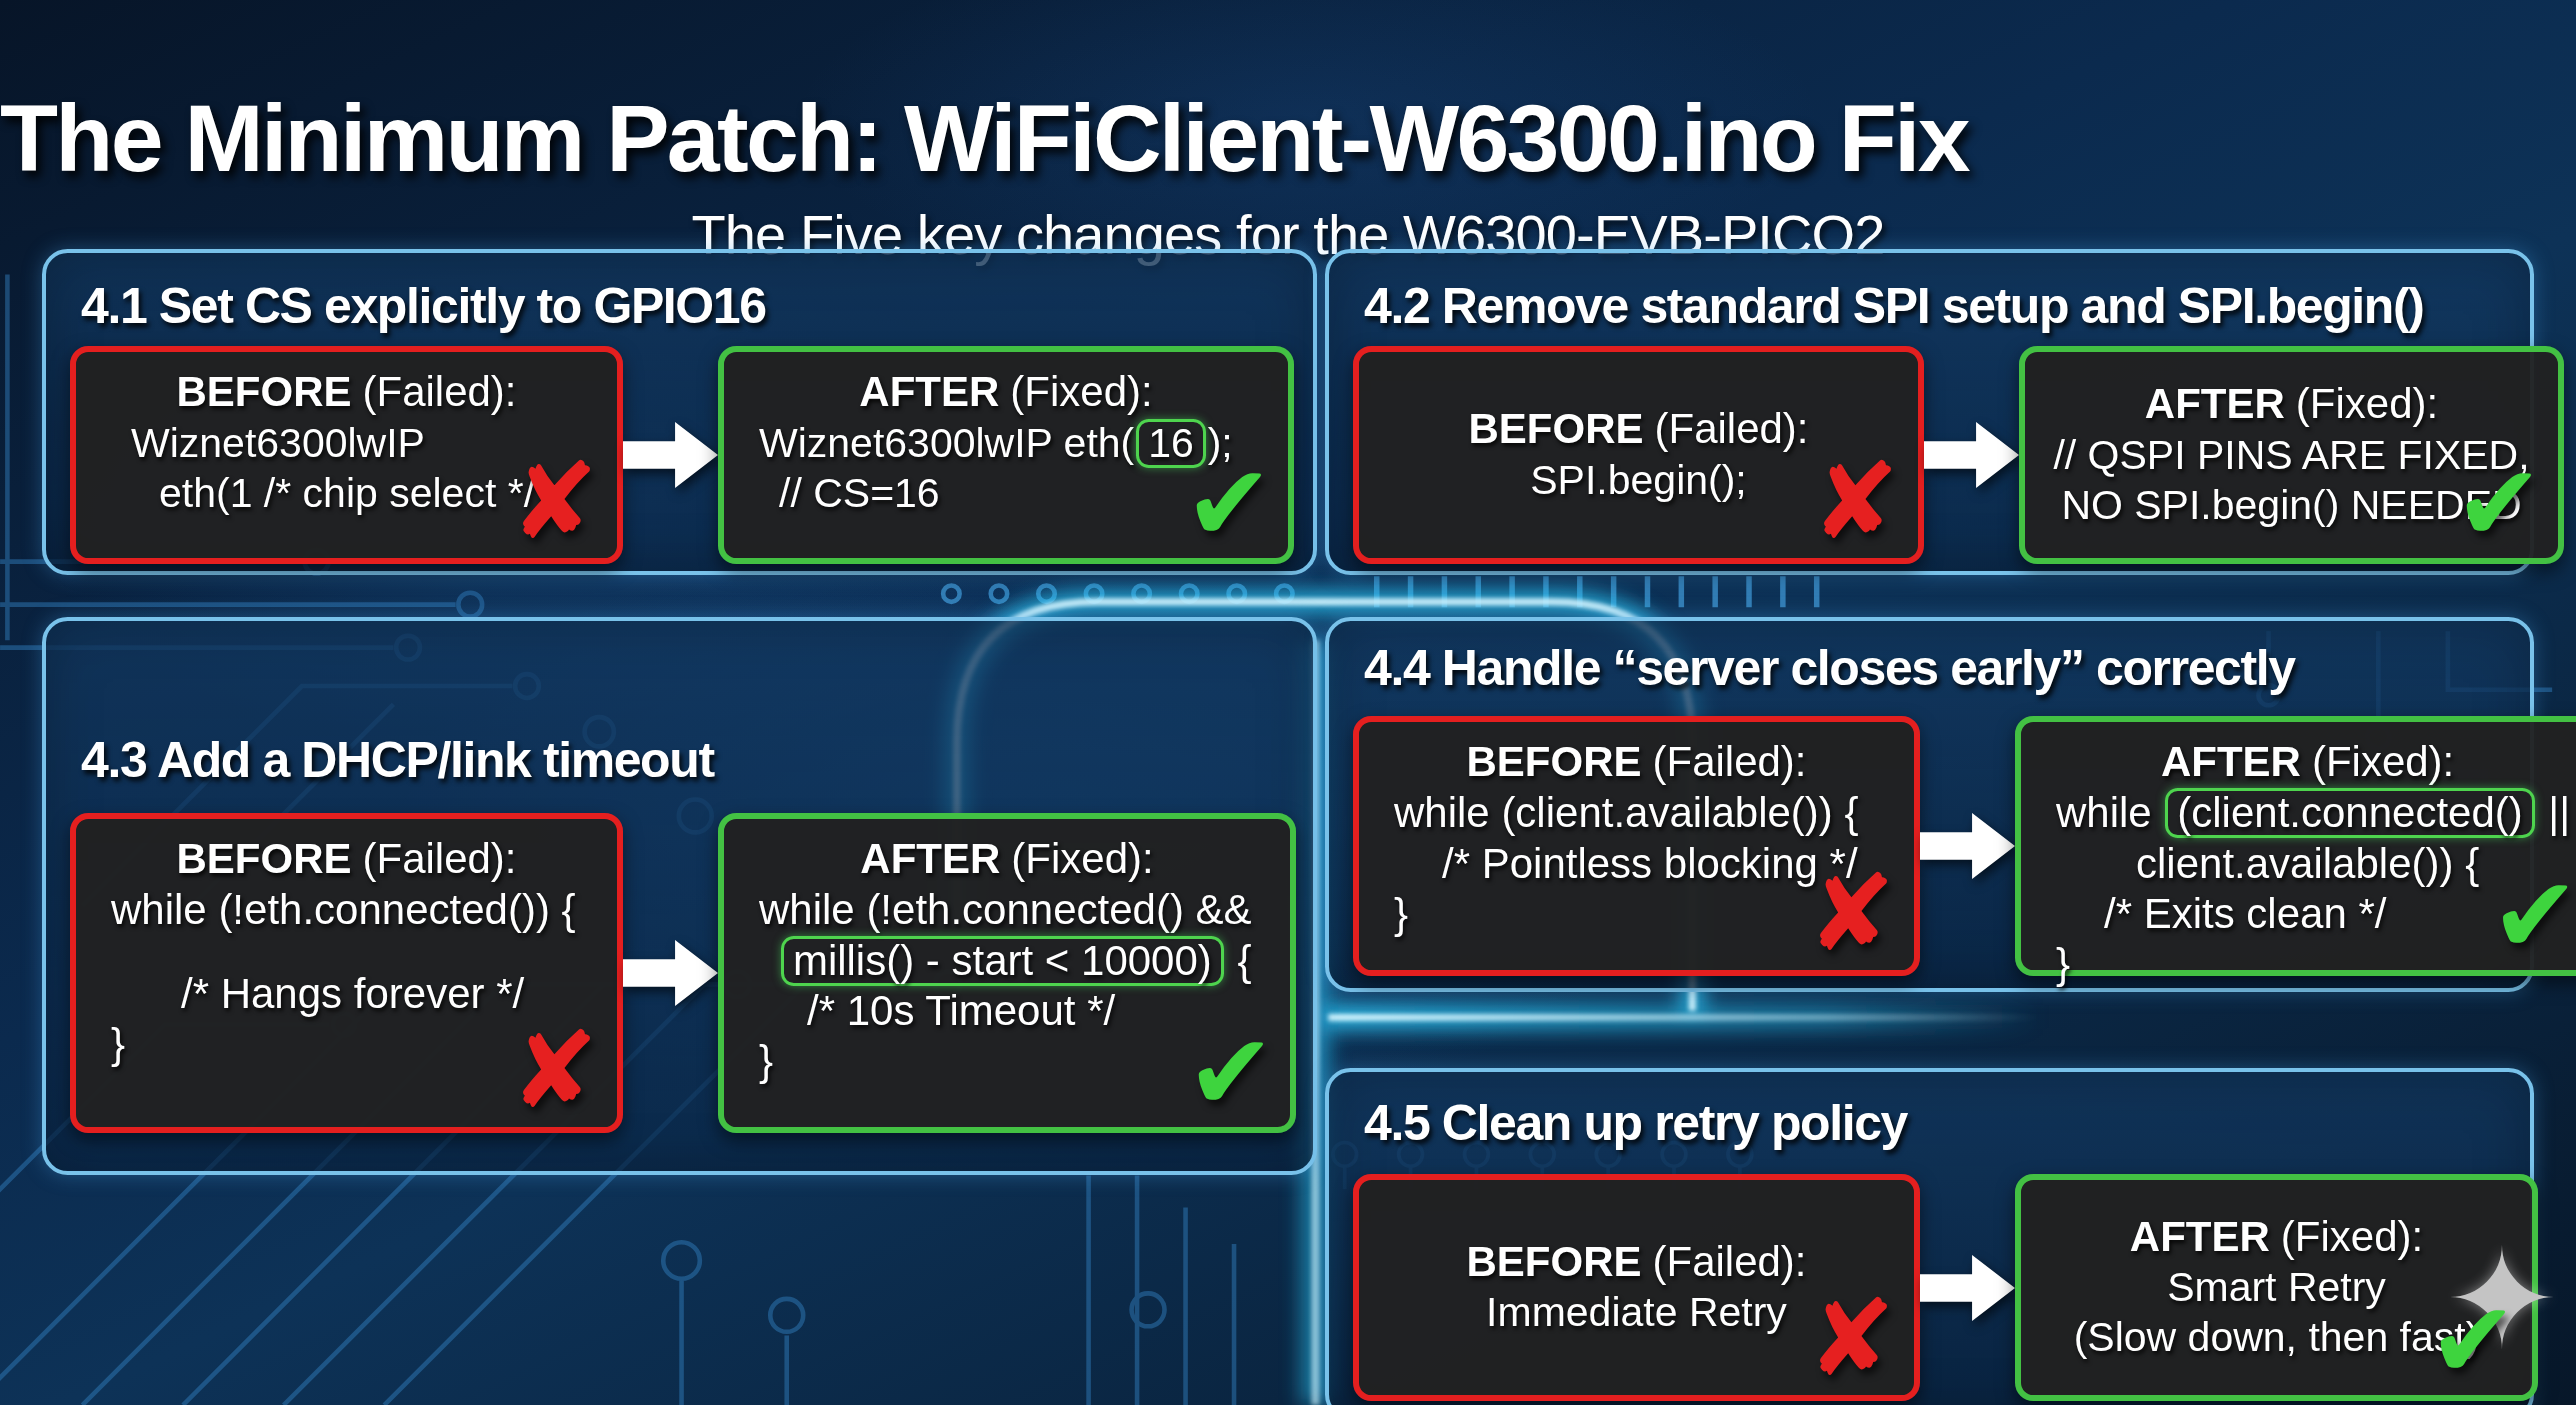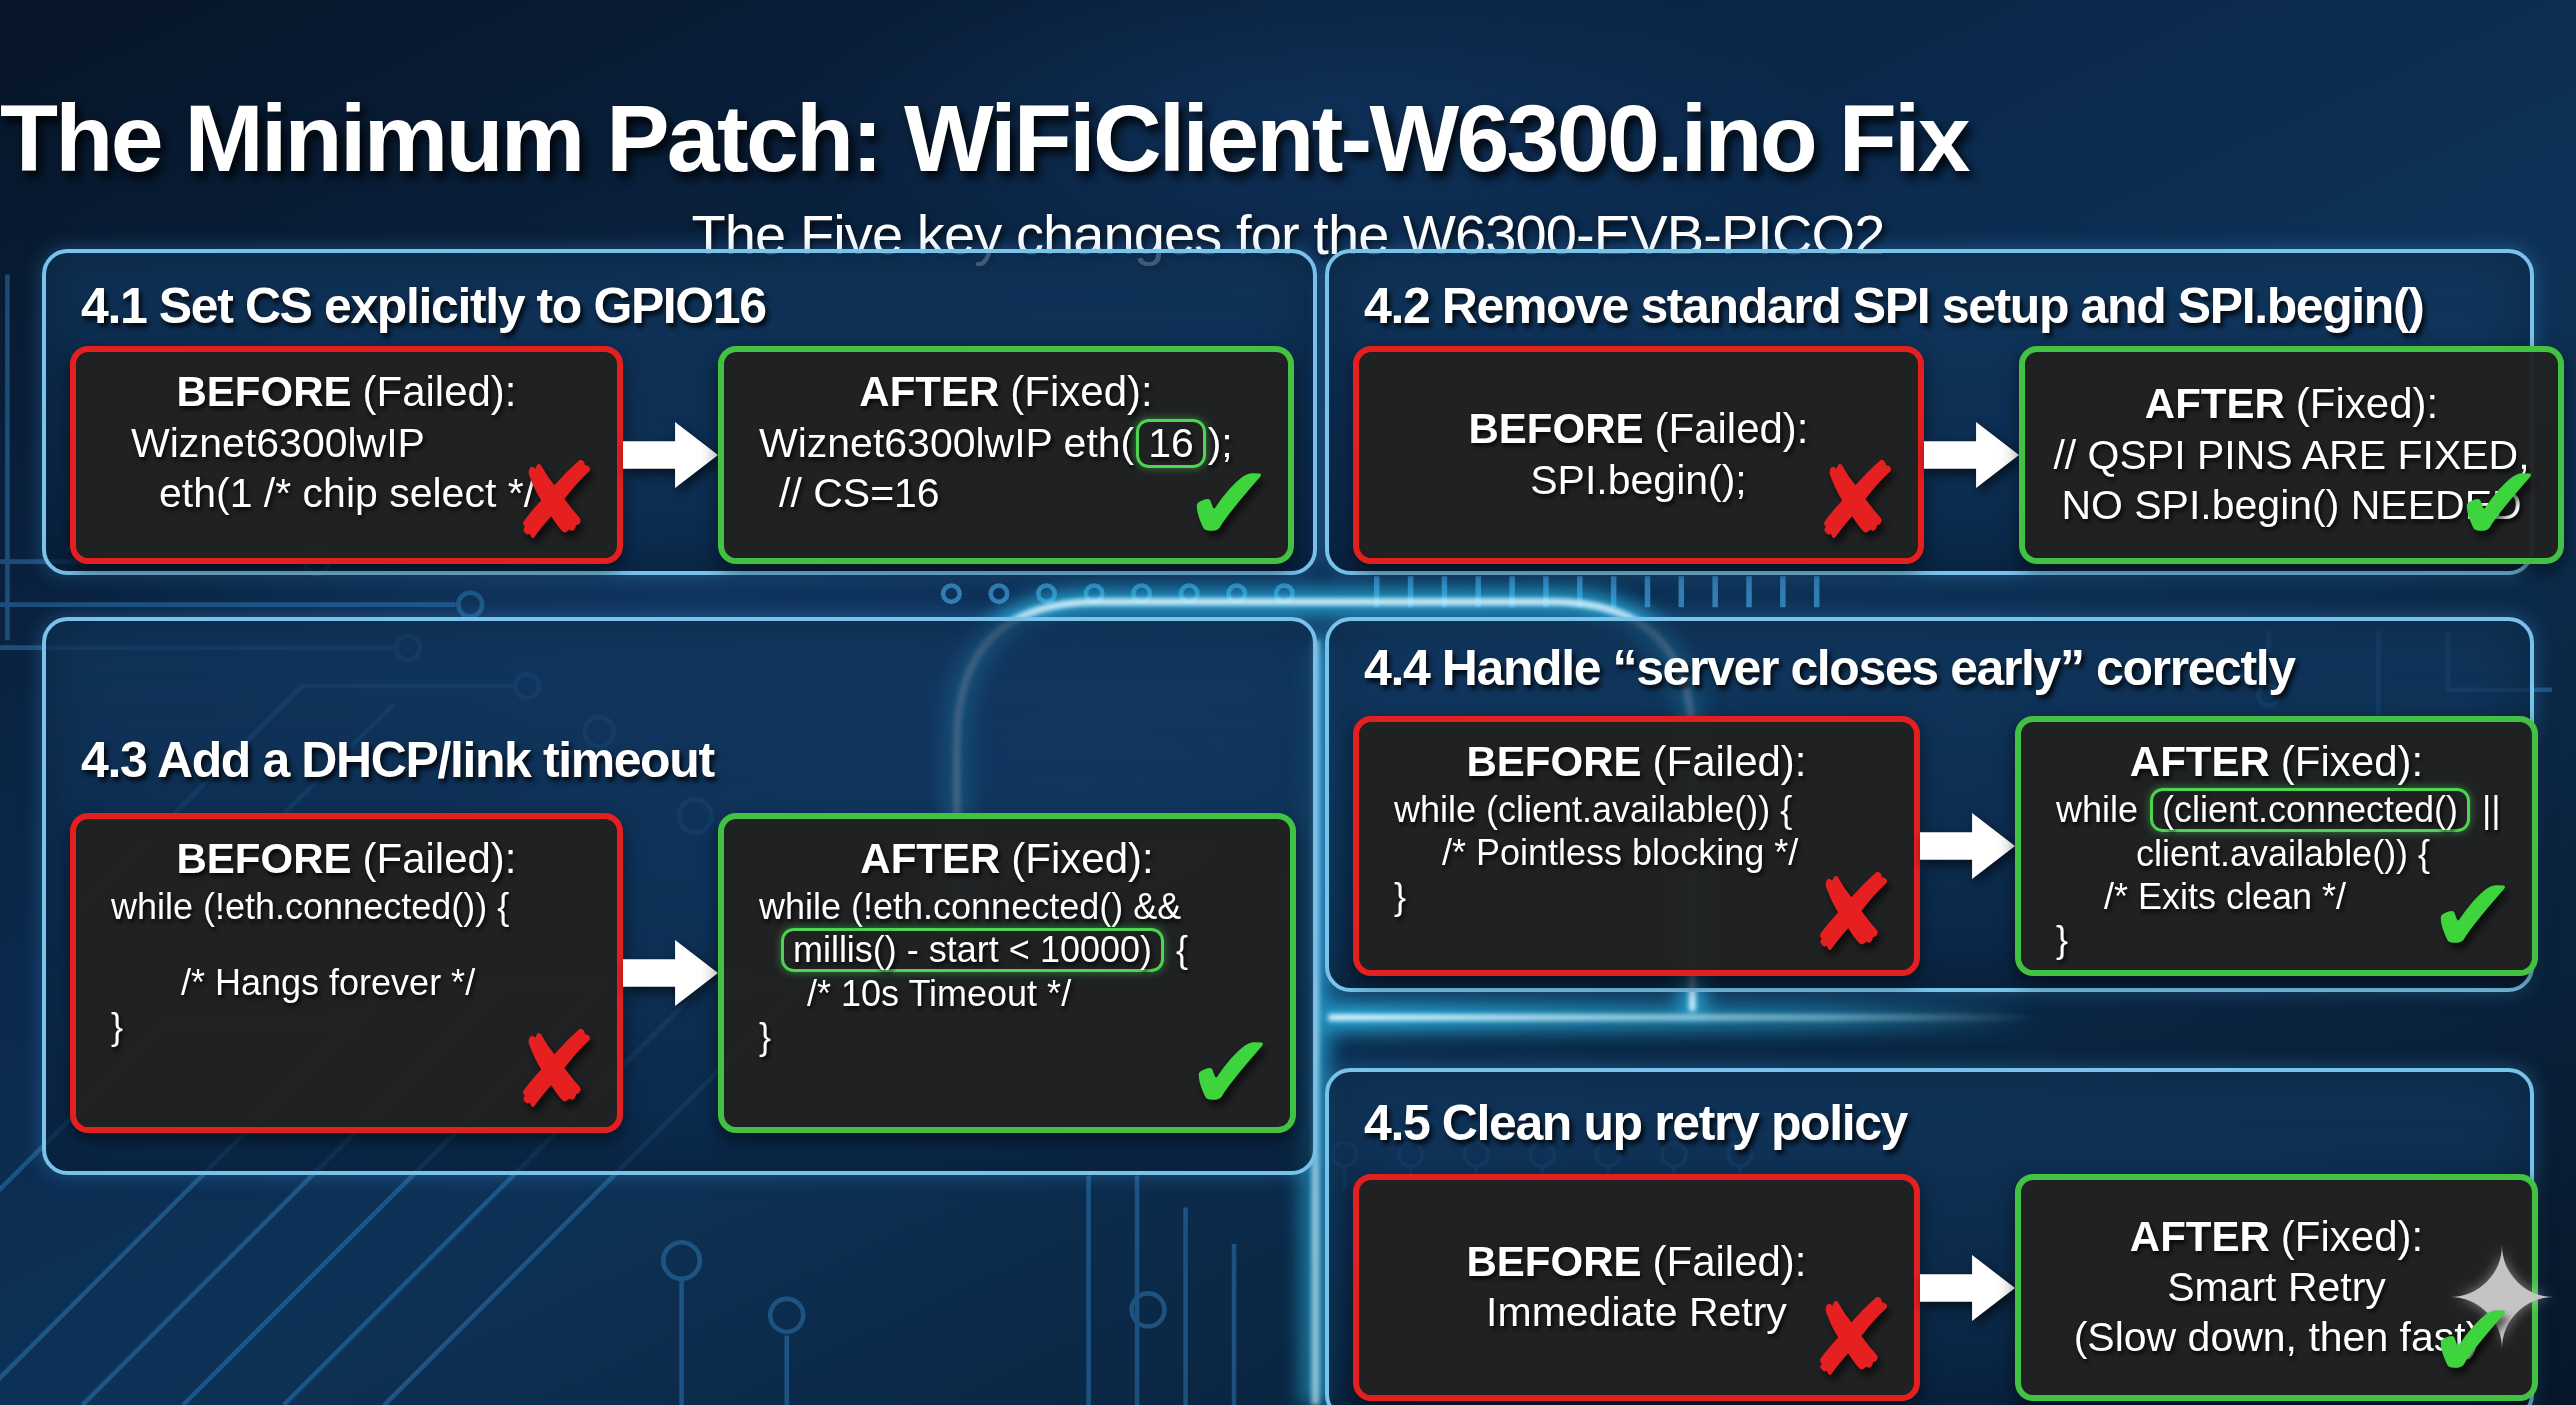--- a/index.html
+++ b/index.html
@@ -57,21 +57,21 @@
   #p44 .before{flex:0 0 567px;} #p44 .after{flex:0 0 523px;}
   #p45 .before{flex:0 0 567px;} #p45 .after{flex:0 0 523px;}
 
   .boxlabel{text-align:center;font-size:42px;margin:3.7px 0 1.8px 0;
     text-shadow:1.8px 2.7px 4.6px rgba(0,0,0,.85);white-space:nowrap;}
   .boxlabel b{font-weight:bold;}
   .boxlabel span{margin-left:11px;font-weight:normal;}
 
   .ln{font-size:41px;line-height:1.22;white-space:nowrap;
     text-shadow:1.8px 2.7px 4.6px rgba(0,0,0,.85);}
-  #p43 .ln,#p44 .ln{font-size:36px;line-height:1.2;}
+  #p43 .ln,#p44 .ln{font-size:42px;line-height:1.2;}
   .center{text-align:center;}
 
   .hl{display:inline-block;line-height:1.05;border:3.7px solid #4ed44e;border-radius:12.8px;
     padding:0 9.1px;margin:0 1.8px;box-shadow:0 0 8.2px rgba(70,210,90,.55);}
 
   .mark{position:absolute;font-weight:bold;line-height:1;z-index:3;
     font-family:"Liberation Sans","DejaVu Sans",sans-serif;
     text-shadow:3.7px 5.5px 7.3px rgba(0,0,0,.6);}
   .fail{color:#e62020;font-size:106px;right:18.3px;bottom:3.7px;}
   .pass{color:#3ed43e;font-size:106px;right:14.6px;bottom:1.8px;}

